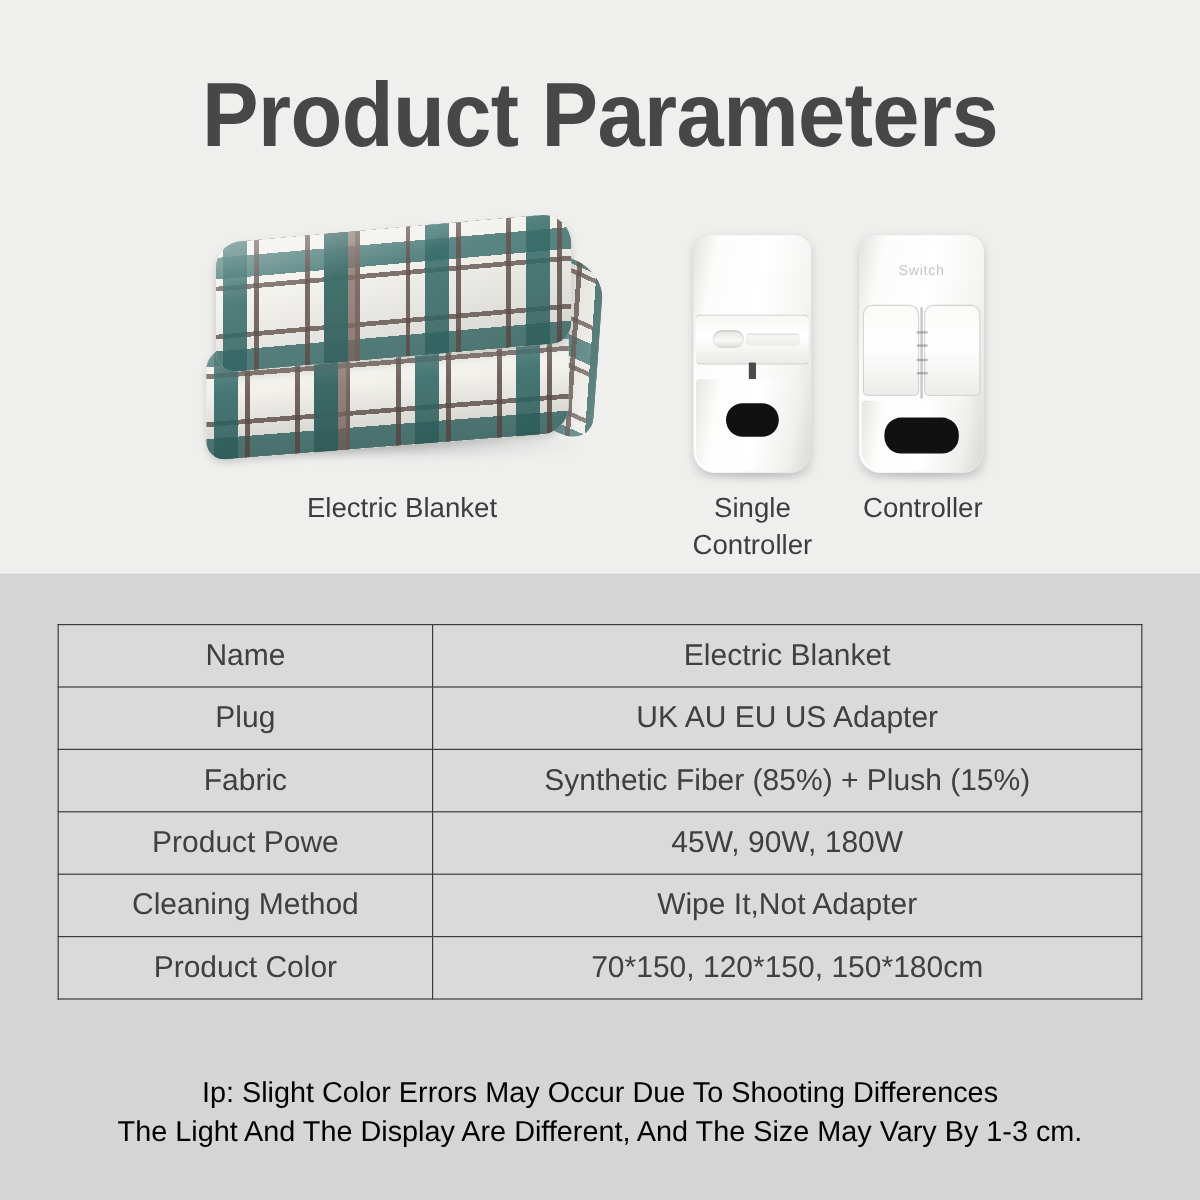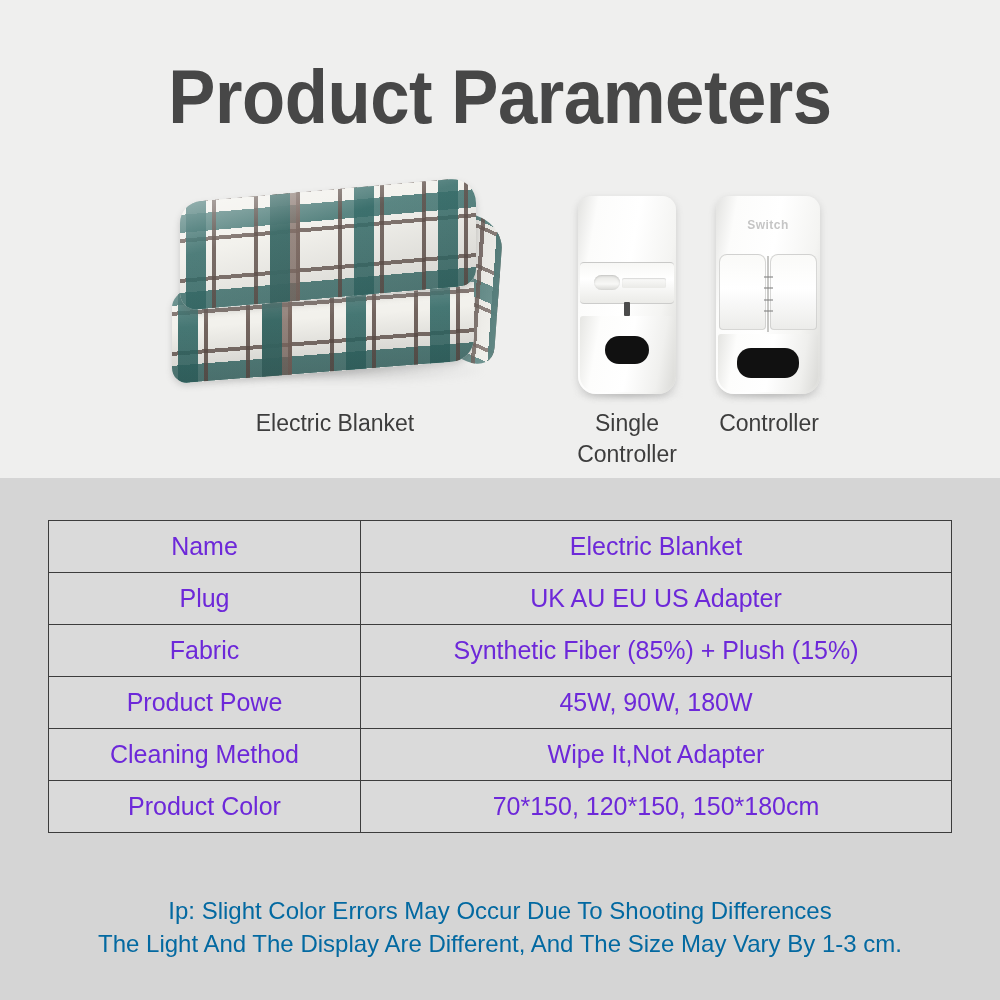--- a/index.html
+++ b/index.html
@@ -162,21 +162,21 @@
   .ctrl-double {
     left: 716px; top: 196px;
     width: 104px; height: 198px;
   }
 
   .ctrl-emboss {
     position: absolute;
     left: 0; width: 100%;
     text-align: center;
     font-size: 13px;
-    font-weight: bold;
+    font-weight: normal;
     letter-spacing: 0.5px;
     color: rgba(150,150,150,0.35);
     text-shadow: 0 1px 0 rgba(255,255,255,0.9);
   }
 
   .single-brand { top: 30px; }
   .double-brand { top: 22px; font-size: 12px; color: rgba(140,140,140,0.5); }
 
   
   .single-band {
@@ -319,36 +319,36 @@
     table-layout: fixed;
     background: #dadada;
   }
 
   .spec-table td {
     border: 1px solid #3c3c3c;
     height: 52px;
     text-align: center;
     vertical-align: middle;
     font-size: 25px;
-    color: #6d28d9;
+    color: #404040;
     font-family: "Liberation Sans", sans-serif;
     padding: 0 6px;
     white-space: nowrap;
   }
 
   .spec-table td.col-label { width: 312px; }
 
   .footnote {
     position: absolute;
     left: 0; top: 416px;
     width: 1000px;
     text-align: center;
     font-size: 24px;
     line-height: 33px;
-    color: #0369a1;
+    color: #000000;
     font-family: "Liberation Sans", sans-serif;
   }
 </style>
 </head>
 <body>
 
 <div class="page">
 
   <div class="hero">
 

